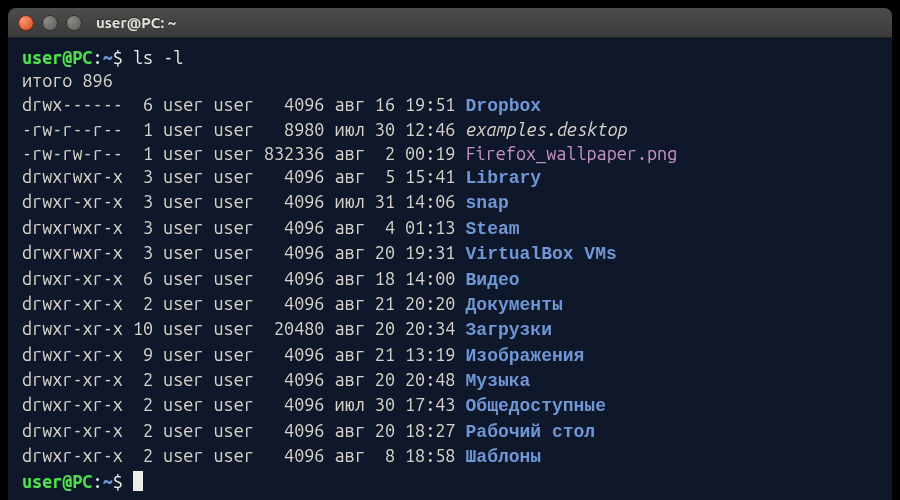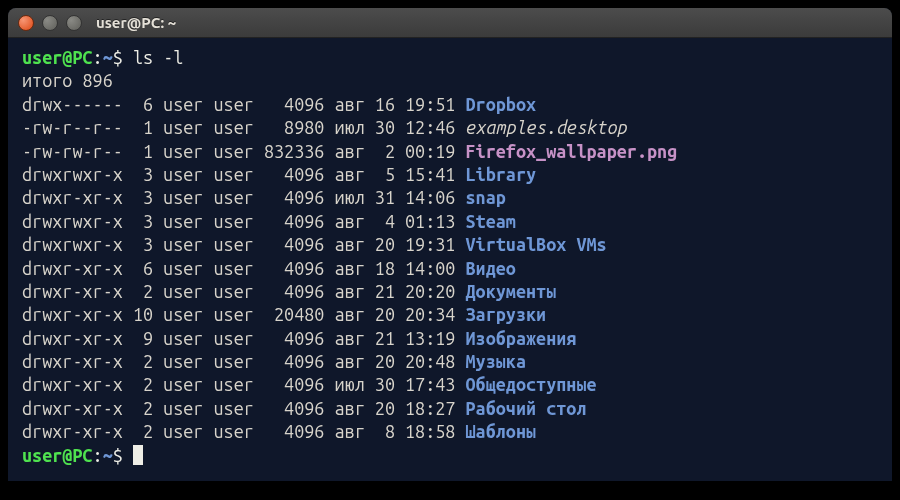--- a/index.html
+++ b/index.html
@@ -44,23 +44,23 @@
   .terminal {
     padding: 8px 10px 14px 14px;
     font-size: 18px;
     line-height: 1.3;
     color: #d8d4cb;
     white-space: pre;
   }
   .user { color: #4fe24f; font-weight: bold; }
   .path { color: #6f97d6; font-weight: bold; }
   .white { color: #eeeee6; }
-  .dir { color: #6f97d6; font-weight: bold; }
+  .dir { color: #6f97d6; font-weight: bold; font-family: Liberation Mono, monospace; }
   .file { color: #d8d4cb; font-style: italic; }
-  .img { color: #c792c7; font-weight: bold; }
+  .img { color: #c792c7; font-weight: normal; }
   .cursor {
     display:inline-block;
     width: 10px; height: 20px;
     background: #eeeee6;
     vertical-align: -3px;
   }
   .row { display:block; }
 </style>
 </head>
 <body>

